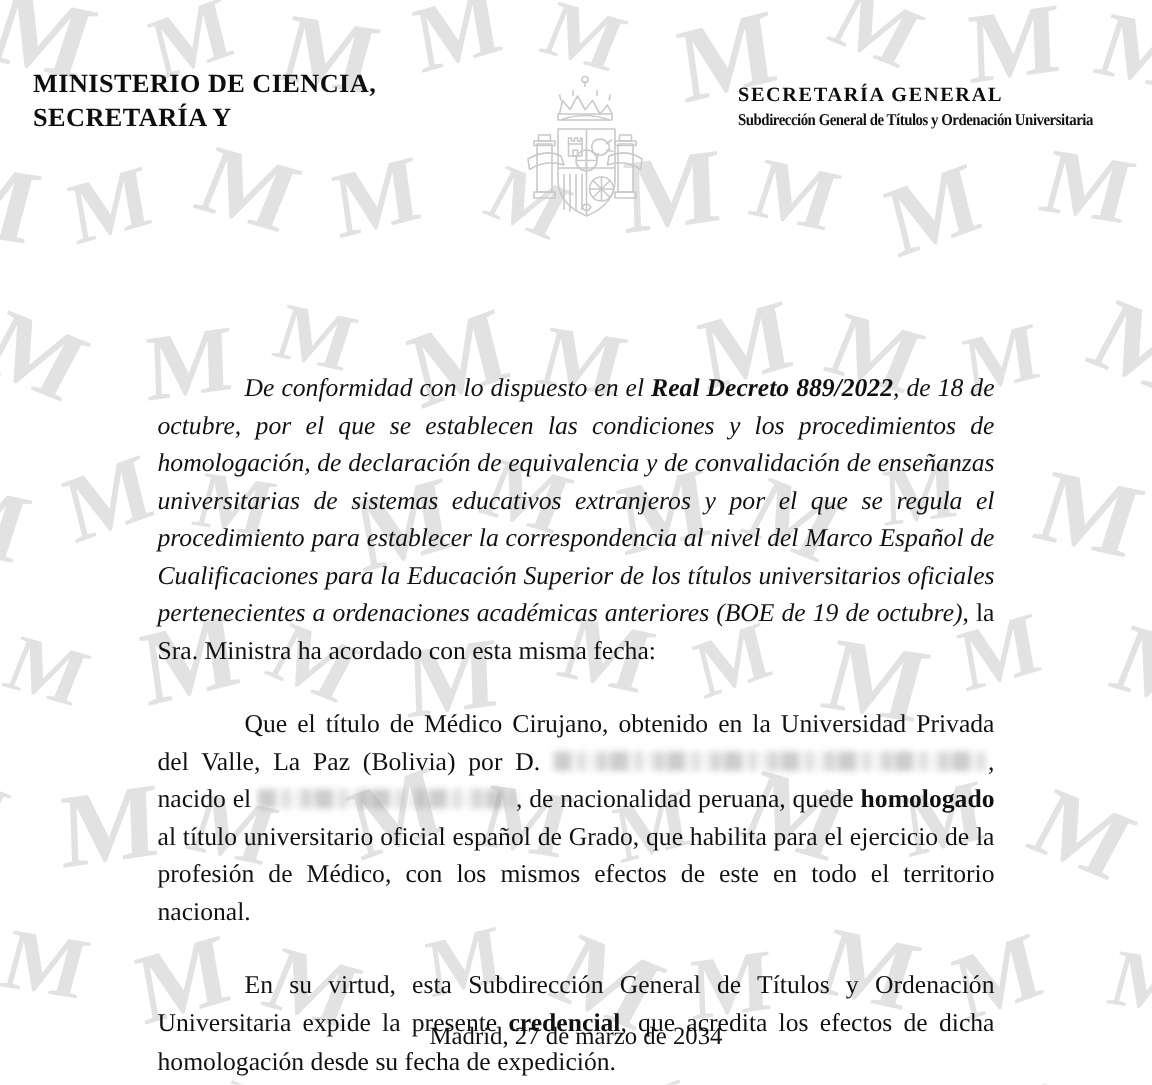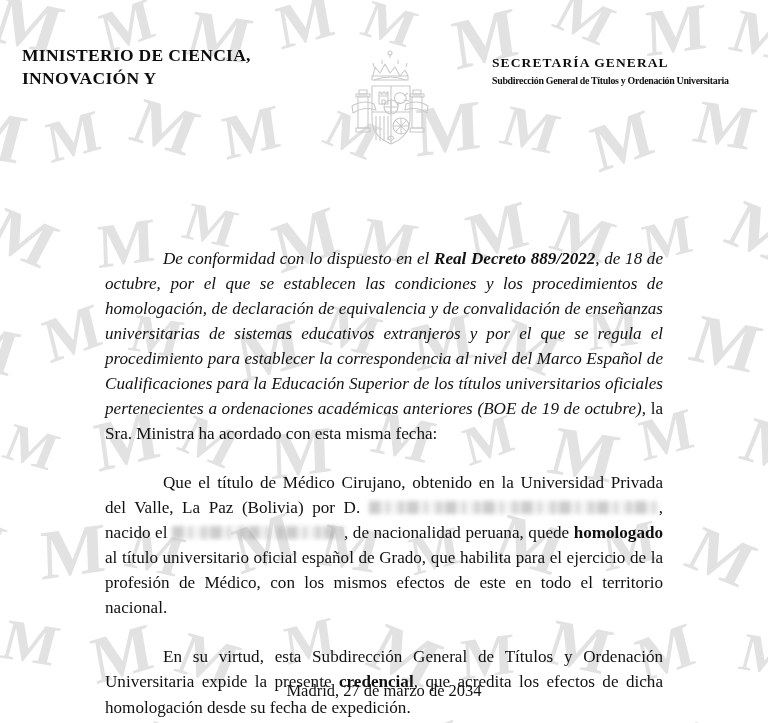--- a/index.html
+++ b/index.html
@@ -228,21 +228,21 @@
     <span class="wm" style="left: 511.16px; top: 725px; font-size: 66px; color: rgb(226, 226, 226); transform: rotate(9deg) skewX(-6deg);">M</span>
     <span class="wm" style="left: 687.16px; top: 718px; font-size: 54px; color: rgb(226, 226, 226); transform: rotate(16deg) skewX(-6deg);">M</span>
   </div>
 
 <div id="page">
 
   <header id="doc-header">
 
     <div id="ministry-title">
       <div>MINISTERIO DE CIENCIA,</div>
-      <div>INNOVACIÓN Y</div>
+      <div>SECRETARÍA Y</div>
     </div>
 
     <div id="coat-of-arms">
       <svg viewBox="0 0 104 104" xmlns="http://www.w3.org/2000/svg" fill="none" stroke="#c9c9c9" stroke-width="1.05" stroke-linejoin="round">
 
         <path d="M34 26 h36 v4 h-36 z"></path>
         <path d="M35 26 l2 -9 l5 6 l5 -9 l5 9 l5 -6 l5 9 l5 -6 l3 6 v0"></path>
         <path d="M36 17 l-1 -4 M44 14 l0 -4 M52 8 l0 -4 M60 14 l0 -4 M68 17 l1 -4"></path>
         <circle cx="52" cy="3" r="2"></circle>
         <path d="M36 30 q16 -6 32 0"></path>

